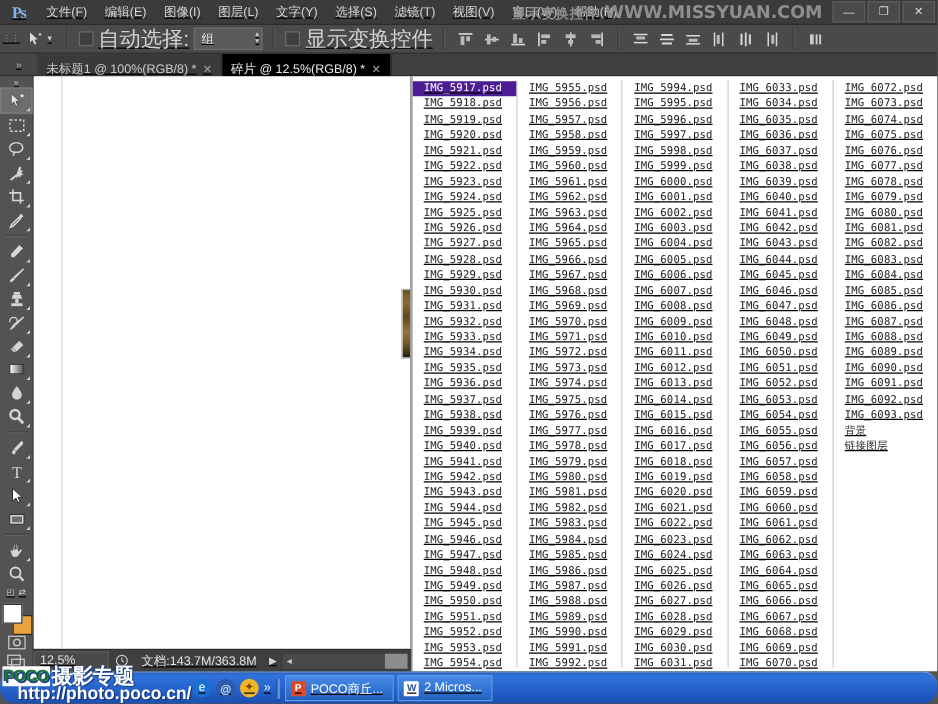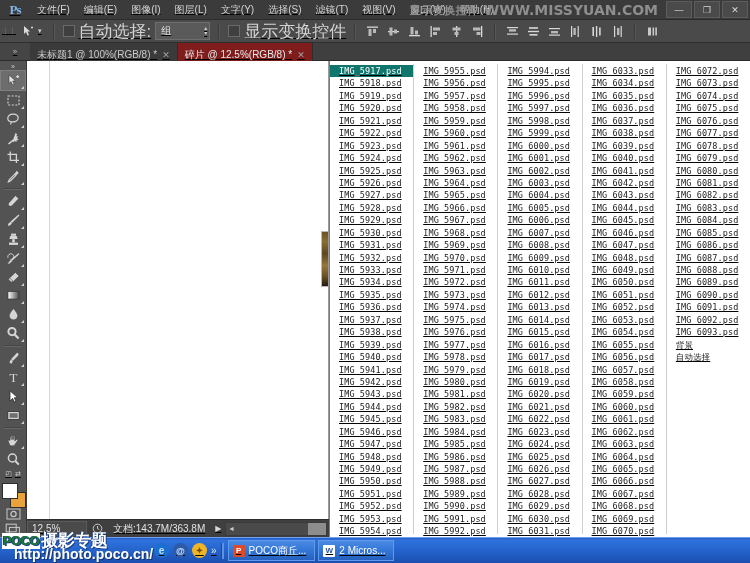--- a/index.html
+++ b/index.html
@@ -65,21 +65,21 @@
   
   .tabbar{
     height:17px;background:#3f3f3f;display:flex;align-items:stretch;flex:none;
     border-bottom:1px solid #2b2b2b;
   }
   .tab-grip{width:30px;background:#454545;display:flex;align-items:center;justify-content:center;color:#bbb;font-size:8px;}
   .tab{
     display:flex;align-items:center;gap:5px;padding:12px 7px;font-size:10px;color:#c9c9c9;
     background:#3a3a3a;border-right:1px solid #2c2c2c;white-space:nowrap;cursor:default;
   }
-  .tab.active{background:#7f1d1d;color:#e8e8e8;}
+  .tab.active{background:#000000;color:#e8e8e8;}
   .tab .tclose{color:#a0a0a0;font-size:9px;}
 
   
   .bodyrow{flex:1;display:flex;min-height:0;}
 
   
   .toolbar{
     width:26px;background:#535353;border-right:1px solid #3a3a3a;
     display:flex;flex-direction:column;align-items:center;padding-top:1px;flex:none;
   }
@@ -146,27 +146,27 @@
   }
   .listcol{
     width:84px;display:flex;flex-direction:column;
     border-right:1px solid #cfcfcf;padding:1px 0 0 0;
   }
   .listcol:last-child{border-right:none;}
   .fileitem{
     font-size:8.5px;color:#1b1b1b;height:12.45px;line-height:12.45px;
     padding-left:9px;white-space:nowrap;letter-spacing:0.1px;
   }
-  .fileitem.selected{background:#0f766e;color:#ffffff;}
+  .fileitem.selected{background:#4c1d95;color:#ffffff;}
 
   
   .taskbar{
     height:25px;flex:none;position:relative;
     background:linear-gradient(180deg,#2a5fc9 0%,#2f72dd 10%,#2461c9 55%,#1a4fb0 100%);
-    display:flex;align-items:center;border-top:1px solid #6ea0ee;
+    display:flex;align-items:center;border-top:1px solid #6ea0ee;border-radius:12px;
   }
   .poco{
     position:absolute;left:0;top:-10px;height:35px;display:flex;flex-direction:column;
     justify-content:center;padding-left:2px;pointer-events:none;
   }
   .poco-main{
     font-size:17px;font-weight:bold;color:#ffffff;line-height:17px;
     text-shadow:1px 1px 0 #1b3f82,-1px 0 0 #1b3f82;letter-spacing:-0.5px;
     display:flex;align-items:center;gap:1px;
   }
@@ -762,21 +762,21 @@
           <div class="fileitem">IMG_6085.psd</div>
           <div class="fileitem">IMG_6086.psd</div>
           <div class="fileitem">IMG_6087.psd</div>
           <div class="fileitem">IMG_6088.psd</div>
           <div class="fileitem">IMG_6089.psd</div>
           <div class="fileitem">IMG_6090.psd</div>
           <div class="fileitem">IMG_6091.psd</div>
           <div class="fileitem">IMG_6092.psd</div>
           <div class="fileitem">IMG_6093.psd</div>
           <div class="fileitem">背景</div>
-          <div class="fileitem">自动选择</div>
+          <div class="fileitem">链接图层</div>
         </div>
       </div>
 
   </div>
 
   <div class="taskbar">
     <div class="poco">
       <div class="poco-main">
         <span class="poco-badge">POCO</span>
         <span>摄影专题</span>

